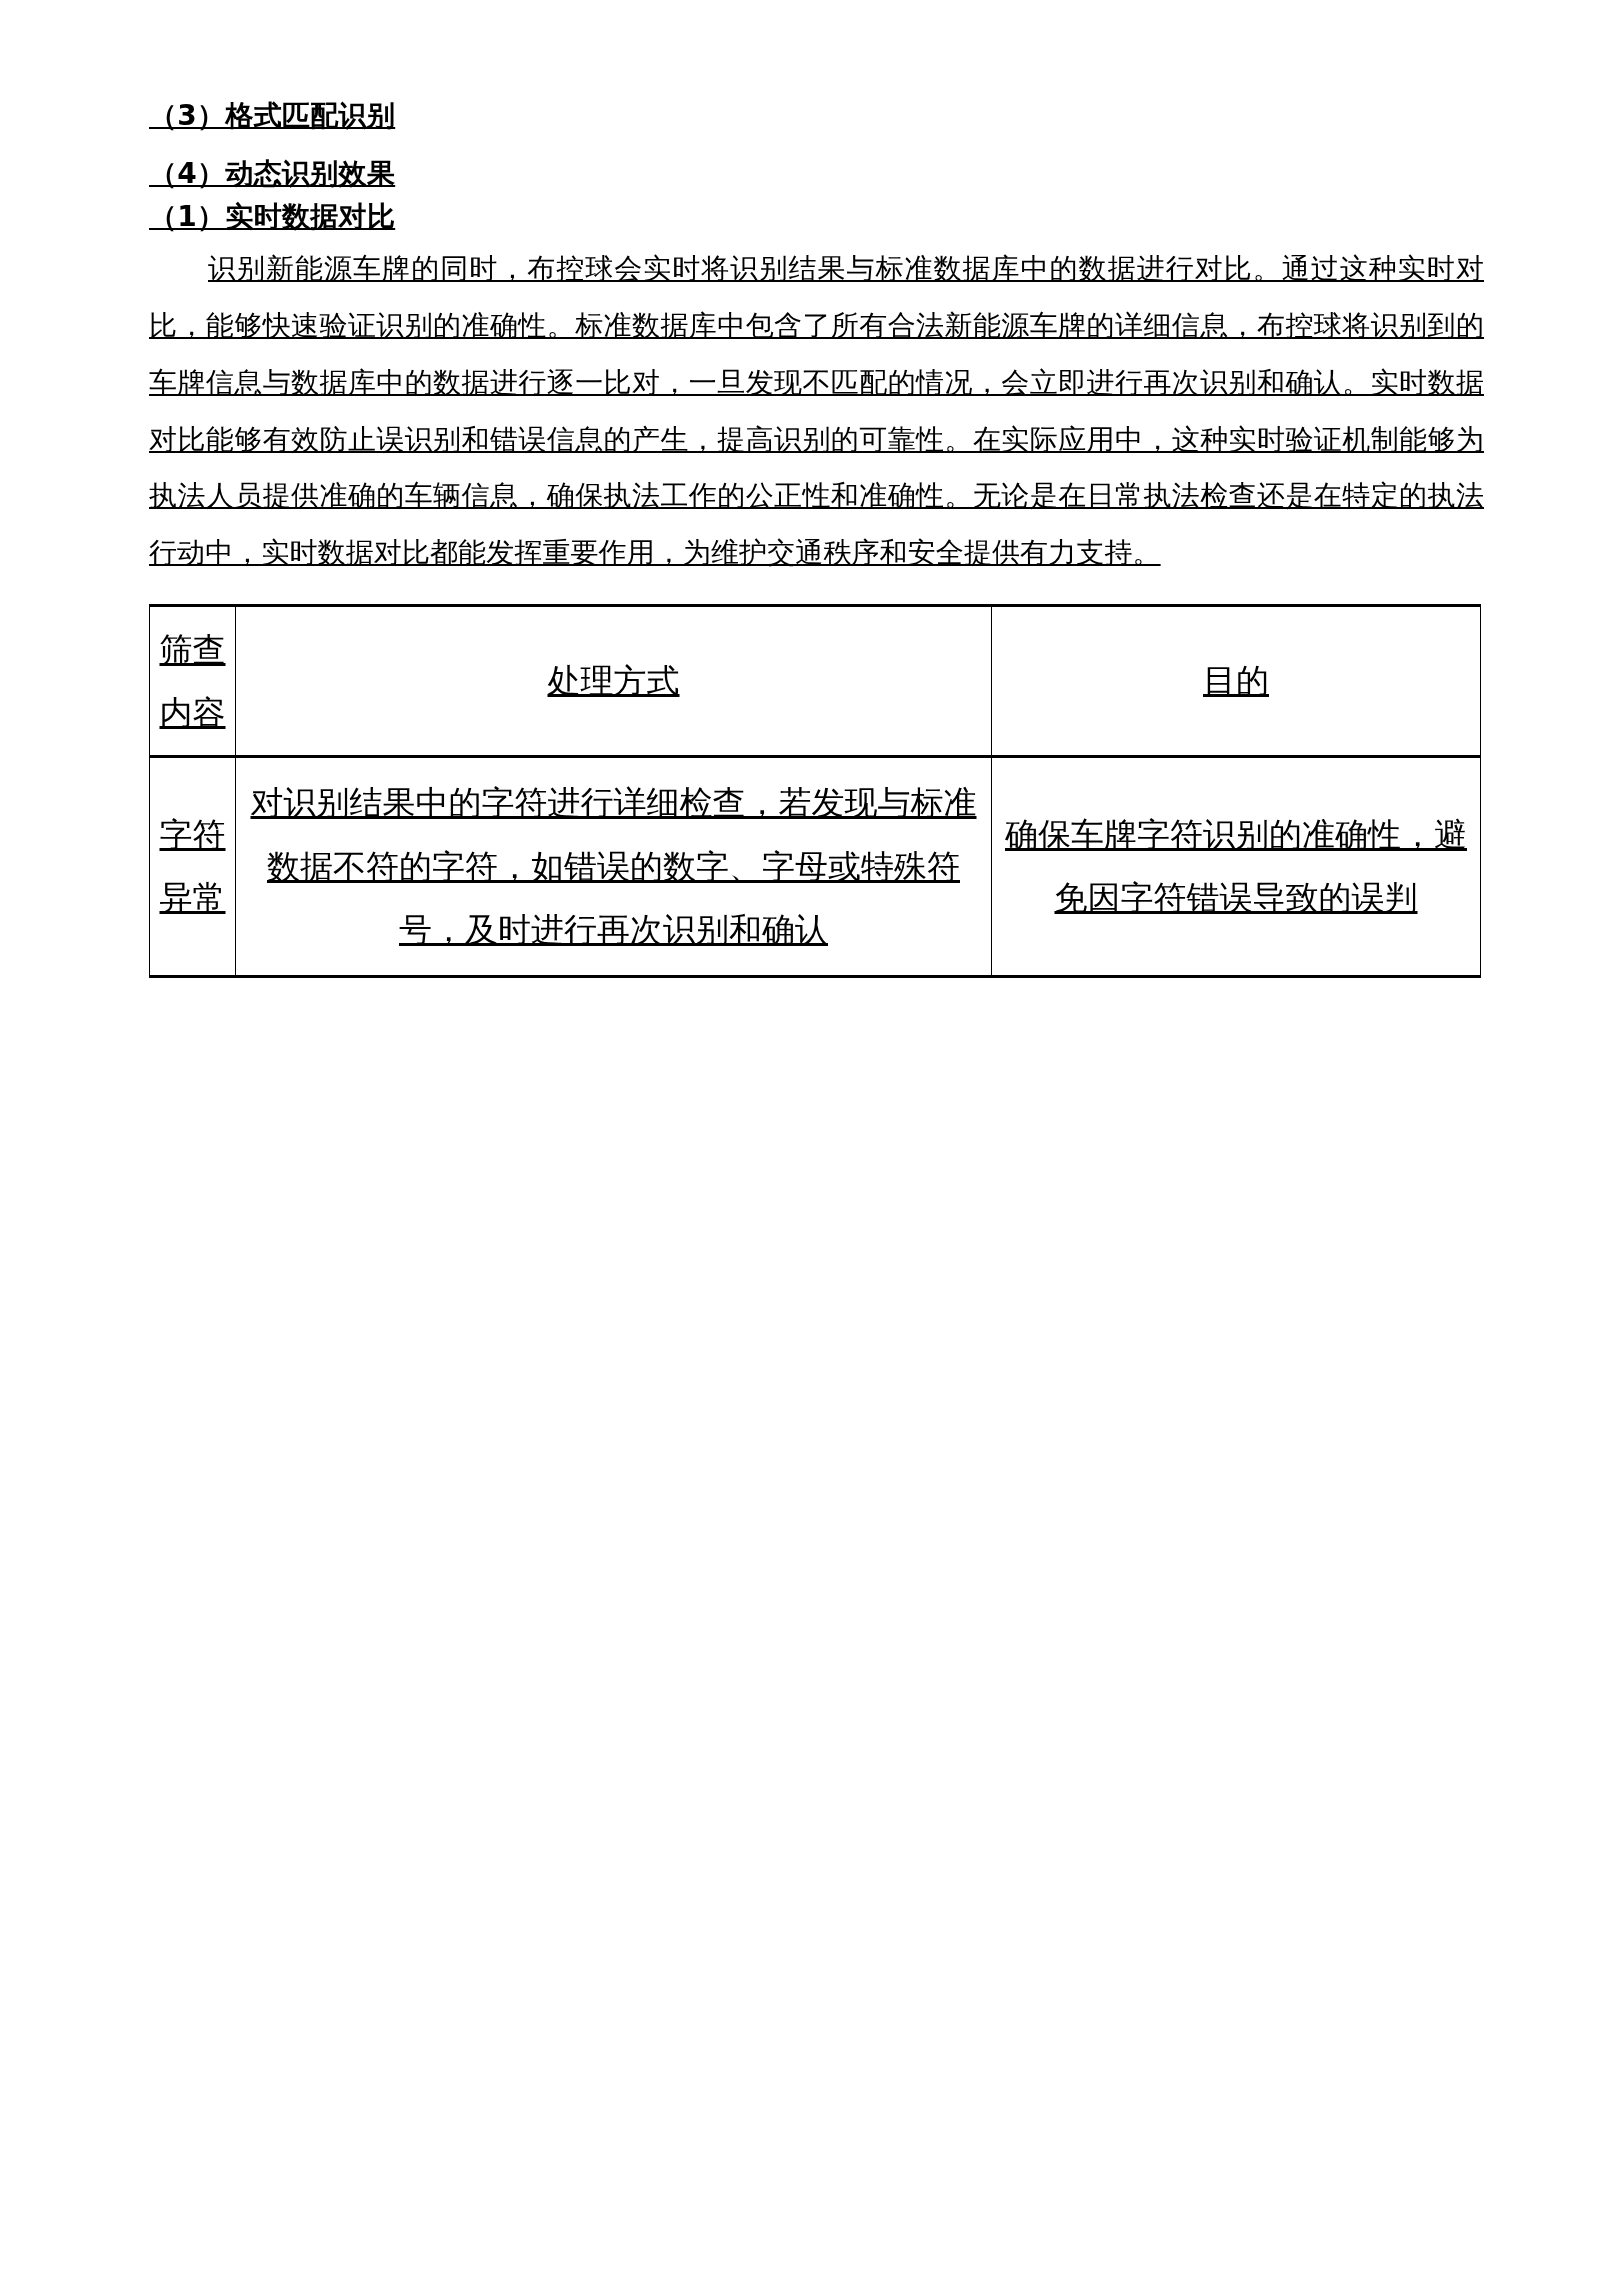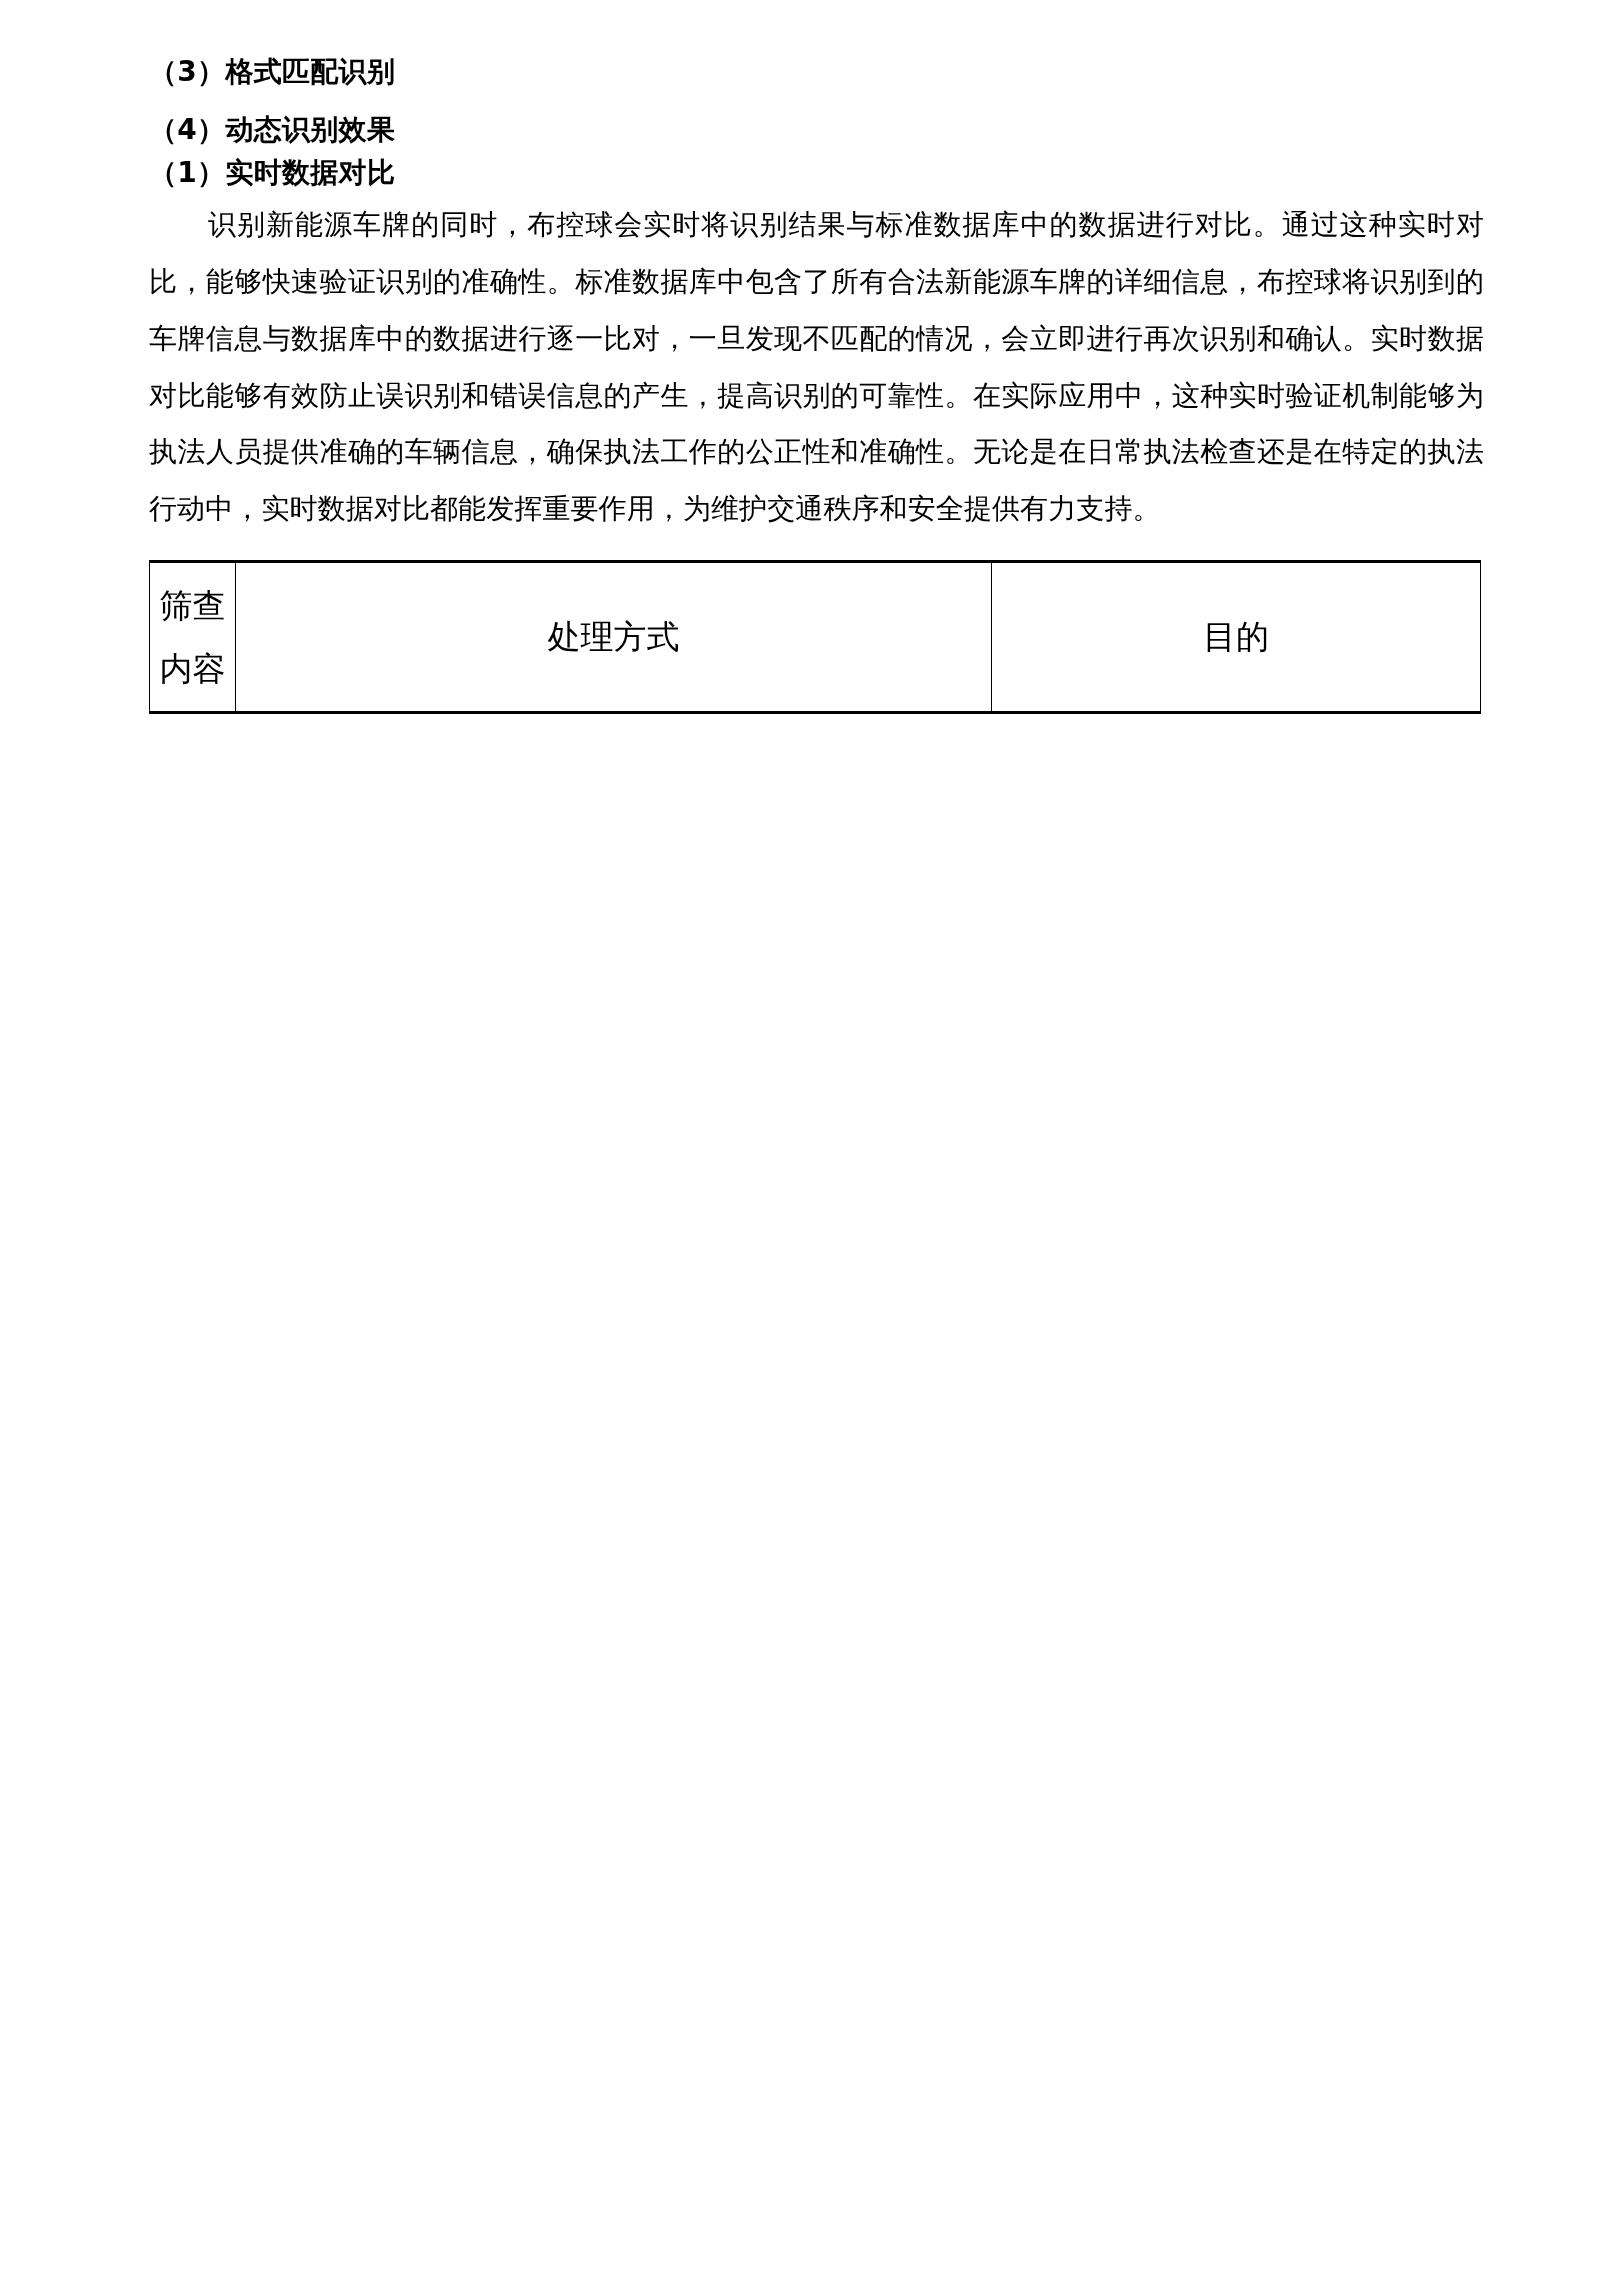--- a/index.html
+++ b/index.html
@@ -10,22 +10,23 @@
   body {
     font-family: "DejaVu Serif", serif;
     color: #000000;
   }
   .page {
     position: relative;
     width: 1559px;
     height: 2295px;
     background: #ffffff;
     box-sizing: border-box;
-    padding: 52px 143px 105px 149px;
+    padding: 96px 143px 105px 149px;
     overflow: hidden;
+    text-decoration: underline;
   }
   .content {
     width: 1335px;
   }
   
   .heading {
     font-family: "DejaVu Sans", sans-serif;
     font-weight: bold;
     font-size: 28px;
     line-height: 1.42;
@@ -104,18 +105,28 @@
         <tr class="hdr-row">
           <td class="outer-top hdr-sep">
             <span class="cell-stack">
               <span>筛查</span>
               <span>内容</span>
             </span>
           </td>
           <td class="outer-top hdr-sep">处理方式</td>
           <td class="outer-top hdr-sep">目的</td>
         </tr>
+        <tr class="body-row">
+          <td class="outer-bottom">
+            <span class="cell-stack">
+              <span>字符</span>
+              <span>异常</span>
+            </span>
+          </td>
+          <td class="outer-bottom cell-wide">对识别结果中的字符进行详细检查，若发现与标准数据不符的字符，如错误的数字、字母或特殊符号，及时进行再次识别和确认</td>
+          <td class="outer-bottom cell-wide">确保车牌字符识别的准确性，避免因字符错误导致的误判</td>
+        </tr>
       </tbody>
     </table>
 
   </div>
 </div>
 
 
 </body></html>

